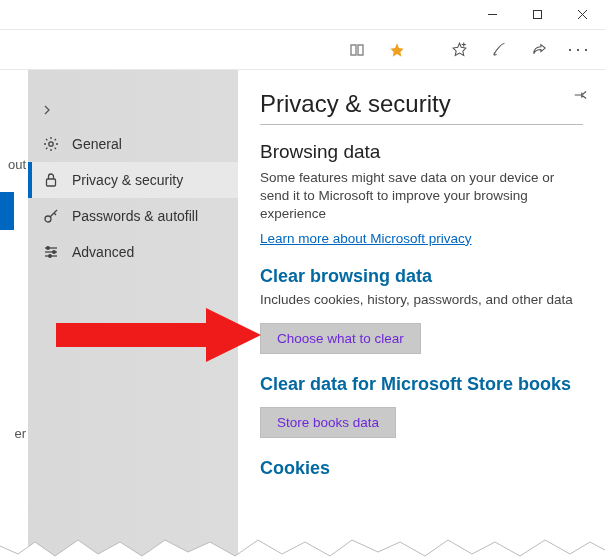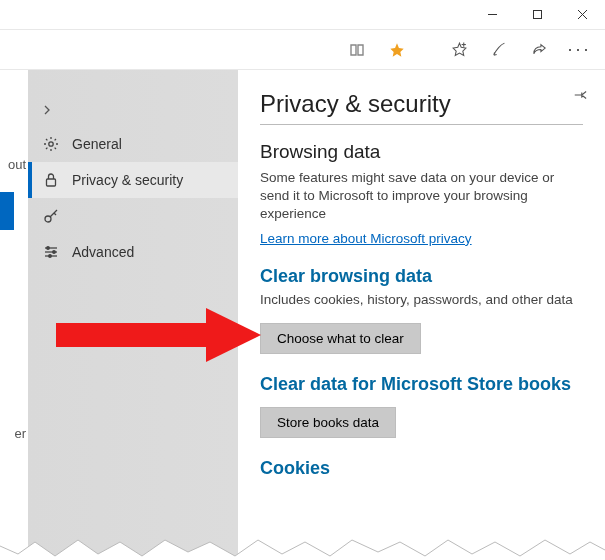--- a/index.html
+++ b/index.html
@@ -157,21 +157,21 @@
     margin: 20px 0 4px 0;
     color: #0369a1;
   }
   .main button.action {
     margin-top: 8px;
     background: #c9c9c9;
     border: 1px solid #bdbdbd;
     padding: 7px 16px;
     font-size: 13.5px;
     font-family: inherit;
-    color: #000000;
+    color: #6d28d9;
   }
   .arrow {
     position: absolute;
     left: 46px;
     top: 300px;
     pointer-events: none;
   }
   .tornedge {
     position: absolute;
     left: 0; right: 0; bottom: 0;
@@ -267,20 +267,21 @@
       </span>
       <span>Privacy &amp; security</span>
     </div>
     <div class="item">
       <span class="icon">
         <svg viewBox="0 0 16 16">
             <circle cx="5" cy="11" r="3"></circle>
             <path d="M7 9 L14 2 M11 5 l2 2"></path>
           </svg>
       </span>
+      <span>Passwords &amp; autofill</span>
     </div>
     <div class="item">
       <span class="icon">
         <svg viewBox="0 0 16 16">
             <line x1="2" y1="4" x2="14" y2="4"></line>
             <line x1="2" y1="8" x2="14" y2="8"></line>
             <line x1="2" y1="12" x2="14" y2="12"></line>
             <circle cx="5" cy="4" r="1.3" fill="#444"></circle>
             <circle cx="11" cy="8" r="1.3" fill="#444"></circle>
             <circle cx="7" cy="12" r="1.3" fill="#444"></circle>

